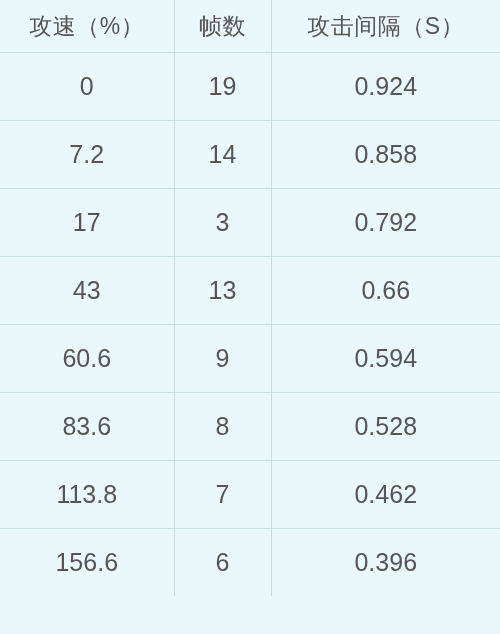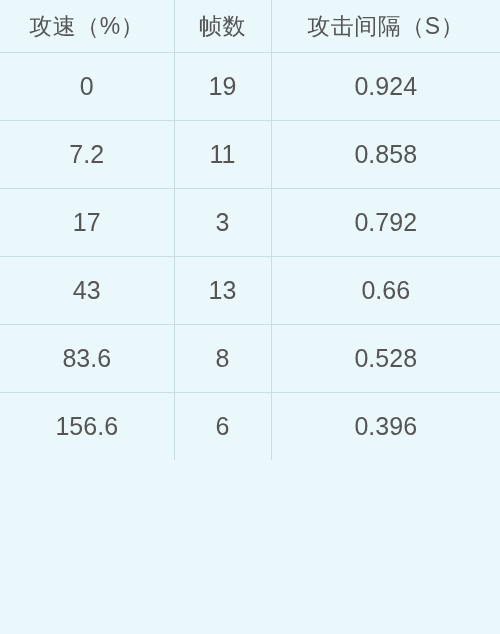--- a/index.html
+++ b/index.html
@@ -75,37 +75,47 @@
     </tr>
   </thead>
   <tbody>
     <tr>
       <td>0</td>
       <td>19</td>
       <td>0.924</td>
     </tr>
     <tr>
       <td>7.2</td>
-      <td>11</td>
+      <td>14</td>
       <td>0.858</td>
     </tr>
     <tr>
       <td>17</td>
       <td>3</td>
       <td>0.792</td>
     </tr>
     <tr>
       <td>43</td>
       <td>13</td>
       <td>0.66</td>
     </tr>
     <tr>
+      <td>60.6</td>
+      <td>9</td>
+      <td>0.594</td>
+    </tr>
+    <tr>
       <td>83.6</td>
       <td>8</td>
       <td>0.528</td>
+    </tr>
+    <tr>
+      <td>113.8</td>
+      <td>7</td>
+      <td>0.462</td>
     </tr>
     <tr>
       <td>156.6</td>
       <td>6</td>
       <td>0.396</td>
     </tr>
   </tbody>
 </table>
 
 </body></html>

